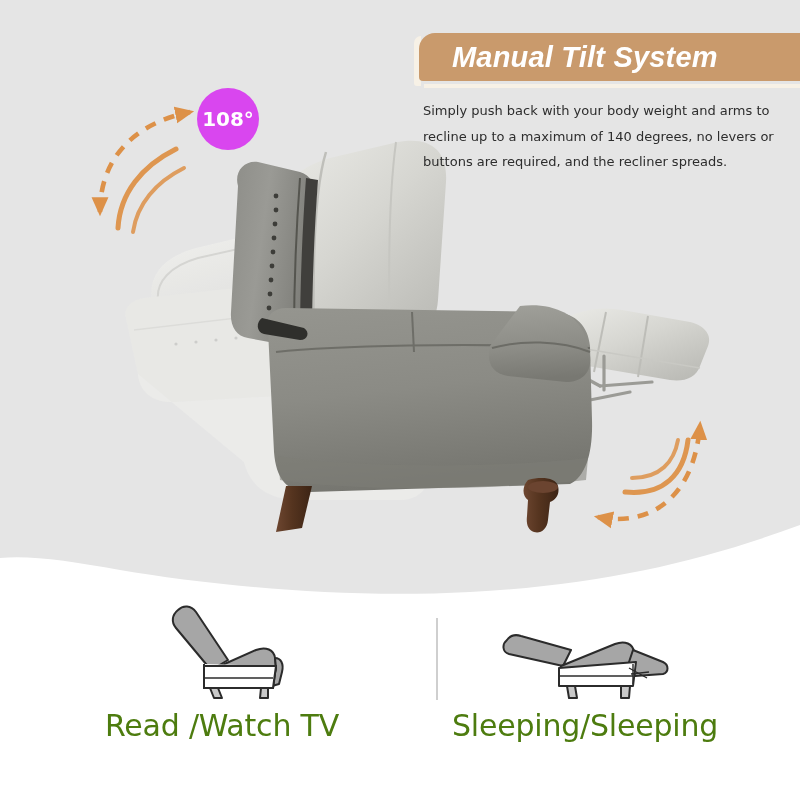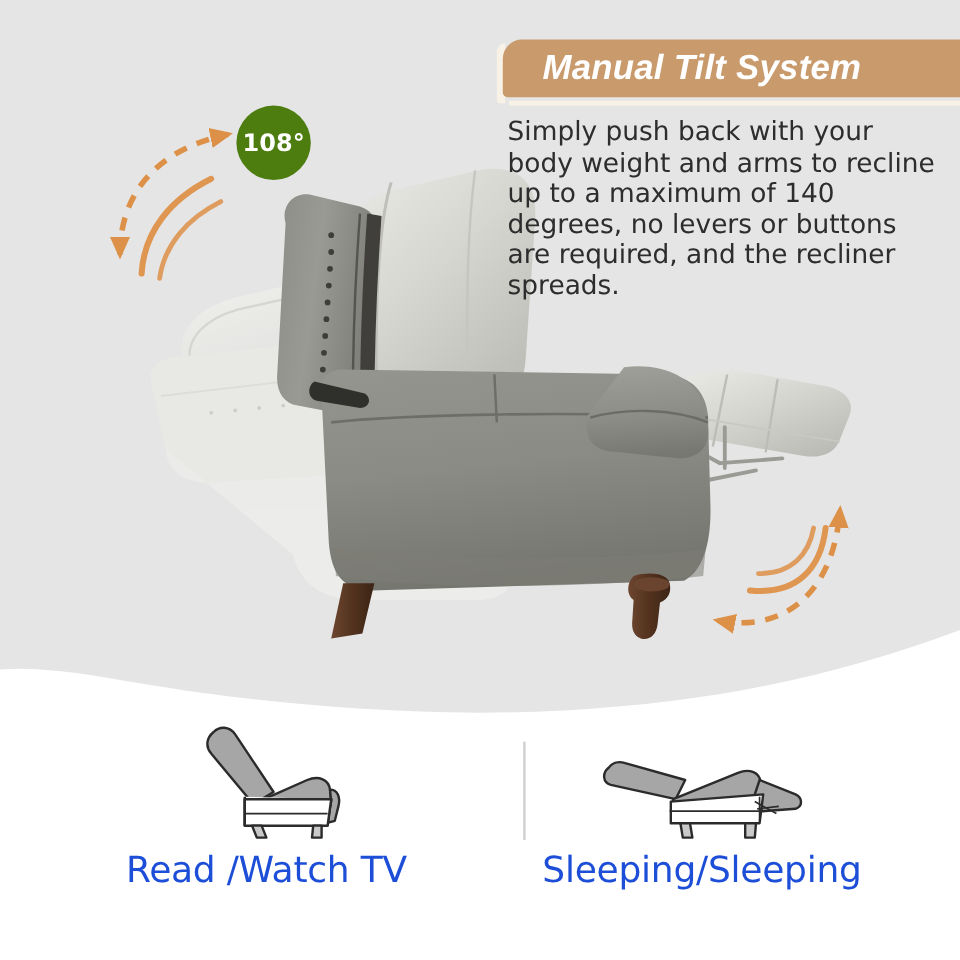--- a/index.html
+++ b/index.html
@@ -86,39 +86,39 @@
   }
 
   
   #body-copy {
     position: absolute;
     left: 423px;
     top: 98px;
     width: 356px;
     z-index: 6;
     color: #2d2d2d;
-    font-size: 22px;
+    font-size: 13px;
     line-height: 25.5px;
     font-family: "DejaVu Sans", "Liberation Sans", sans-serif;
   }
 
   
   #photo-layer {
     position: absolute;
     left: 0; top: 0;
     width: 800px; height: 620px;
     z-index: 3;
   }
   #photo-layer svg { display: block; width: 800px; height: 620px; }
 
   
   .angle-badge {
     position: absolute;
     border-radius: 50%;
-    background: #4d7c0f;
+    background: #d946ef;
     display: flex;
     align-items: center;
     justify-content: center;
     z-index: 8;
   }
   .angle-badge span {
     color: #ffffff;
     font-size: 20px;
     font-weight: 600;
     font-family: "DejaVu Sans", "Liberation Sans", sans-serif;
@@ -161,21 +161,21 @@
   .mode-icon {
     margin-top: 30px;
     height: 110px;
     display: flex;
     align-items: flex-end;
     justify-content: center;
   }
   .mode-label {
     margin-top: 8px;
     font-size: 30px;
-    color: #1d4ed8;
+    color: #4d7c0f;
     font-family: "DejaVu Sans", "Liberation Sans", sans-serif;
     white-space: nowrap;
     letter-spacing: -0.2px;
   }
   #mode-divider {
     position: absolute;
     left: 436px;
     top: 618px;
     width: 2px;
     height: 82px;

